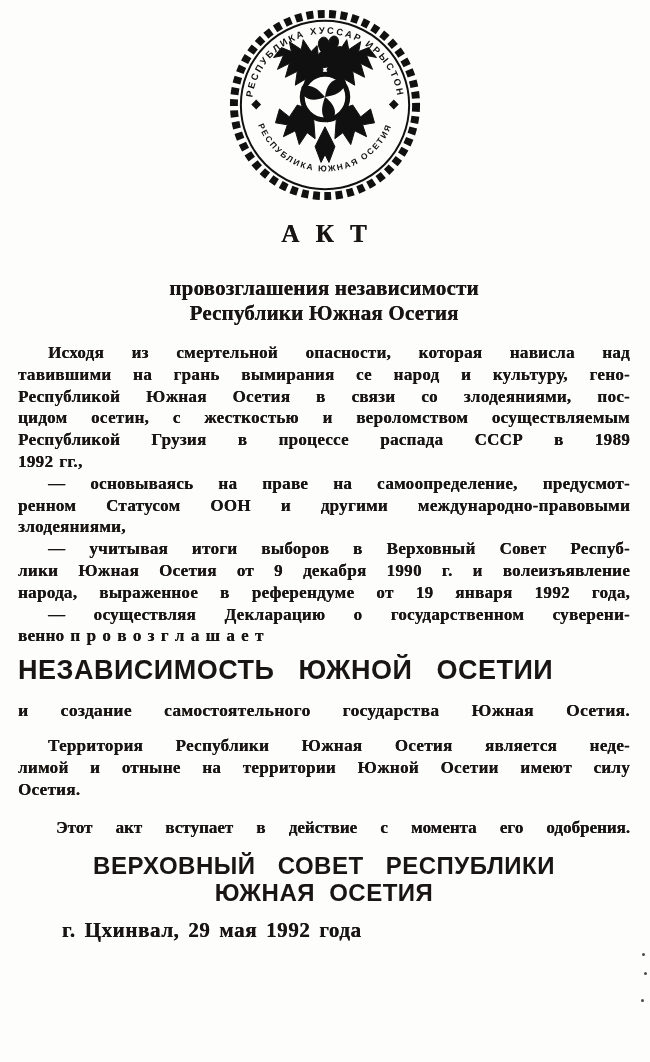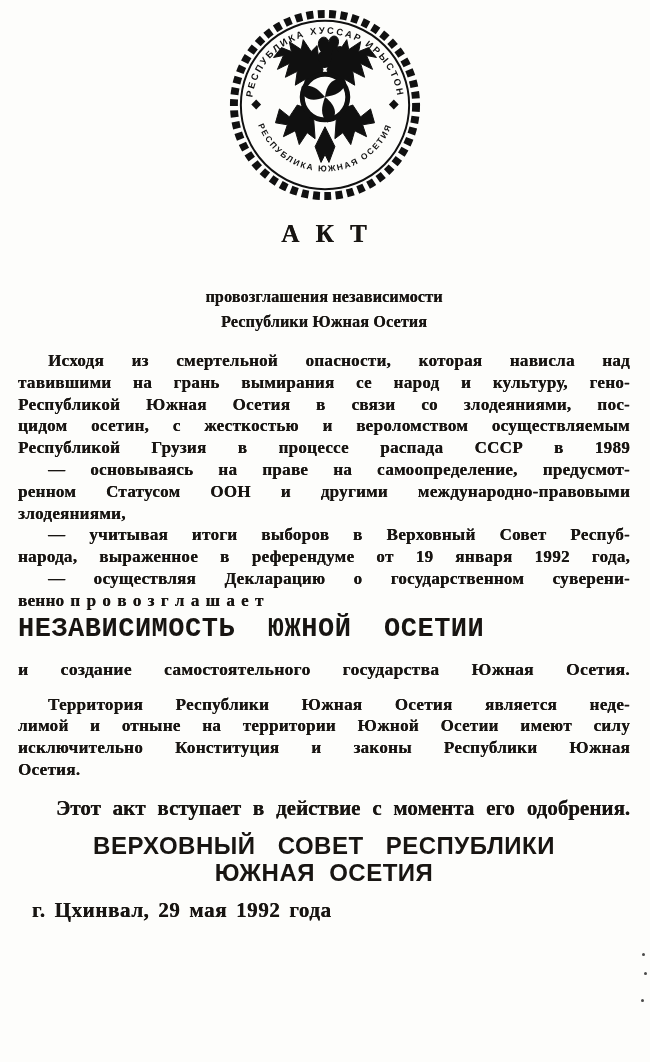--- a/index.html
+++ b/index.html
@@ -26,75 +26,75 @@
     margin-top: 16px;
     text-align: center;
     font-size: 25px;
     line-height: 28px;
     letter-spacing: 5px;
     padding-left: 5px;
     text-shadow: 0.3px 0 0 currentColor;
   }
 
   
-  .subtitle { margin-top: 36px; text-align: center; font-size: 16px; line-height: 25px; letter-spacing: 0.2px; text-shadow: 0.3px 0 0 currentColor; }
+  .subtitle { margin-top: 28px; text-align: center; font-size: 21px; line-height: 25px; letter-spacing: 0.2px; text-shadow: 0.3px 0 0 currentColor; }
   .subtitle .ln-c { display: block; }
 
   
   .bodytext { margin-top: 16px; }
   .ln {
     display: block;
     font-size: 17px;
     line-height: 21.8px;
     letter-spacing: 0.3px;
     word-spacing: 1.5px;
     text-shadow: 0.25px 0 0 currentColor;
   }
   .j  { text-align: justify; text-align-last: justify; }
   .l  { text-align: left; }
   .ind { text-indent: 30px; }
 
   
   .heading {
-    margin-top: 2px;
-    font-family: Liberation Mono, monospace;
+    margin-top: 8px;
+    font-family: Liberation Sans, sans-serif;
     font-size: 27px;
     line-height: 30px;
     letter-spacing: 0.5px;
     word-spacing: 16px;
   }
   .heading-sub {
     margin-top: 14px;
     font-size: 17.5px;
     line-height: 22px;
     letter-spacing: 0.3px;
     text-align: justify;
     text-align-last: justify;
     text-shadow: 0.25px 0 0 currentColor;
   }
 
   .p5 { margin-top: 14px; }
-  .p6 { margin-top: 16px; font-size: 21px; line-height: 22px; text-indent: 38px;
+  .p6 { margin-top: 16px; font-size: 17px; line-height: 22px; text-indent: 38px;
         text-align: justify; text-align-last: justify; text-shadow: 0.25px 0 0 currentColor; }
 
   
   .closing {
     margin-top: 13px;
     text-align: center;
     font-family: "Liberation Sans", sans-serif;
     font-size: 24px;
     line-height: 27px;
     letter-spacing: 0.5px;
   }
   .closing .cl1 { display: block; word-spacing: 15px; }
   .closing .cl2 { display: block; word-spacing: 7px; }
 
   .date {
     margin-top: 12px;
-    margin-left: 14px;
+    margin-left: 44px;
     font-size: 21px;
     letter-spacing: 0.6px;
     word-spacing: 3px;
     text-shadow: 0.3px 0 0 currentColor;
   }
 
   
   .speck { position: absolute; width: 3px; height: 3px; background: #4a4a4a; border-radius: 50%; }
 </style>
 </head>
@@ -150,45 +150,46 @@
     </div>
 
     <div class="bodytext">
 
       <p>
         <span class="ln j ind">Исходя из смертельной опасности, которая нависла над</span>
         <span class="ln j">тавившими на грань вымирания се народ и культуру, гено-</span>
         <span class="ln j">Республикой Южная Осетия в связи со злодеяниями, пос-</span>
         <span class="ln j">цидом осетин, с жесткостью и вероломством осуществляемым</span>
         <span class="ln j">Республикой Грузия в процессе распада СССР в 1989</span>
+        <span class="ln l">1992 гг.,</span>
       </p>
 
       <p>
         <span class="ln j ind">— основываясь на праве на самоопределение, предусмот-</span>
         <span class="ln j">ренном Статусом ООН и другими международно-правовыми</span>
         <span class="ln l">злодеяниями,</span>
       </p>
 
       <p>
         <span class="ln j ind">— учитывая итоги выборов в Верховный Совет Респуб-</span>
+        <span class="ln j">лики Южная Осетия от 9 декабря 1990 г. и волеизъявление</span>
         <span class="ln j">народа, выраженное в референдуме от 19 января 1992 года,</span>
       </p>
 
       <p>
         <span class="ln j ind">— осуществляя Декларацию о государственном суверени-</span>
         <span class="ln l">венно п р о в о з г л а ш а е т</span>
       </p>
 
       <div class="heading">НЕЗАВИСИМОСТЬ ЮЖНОЙ ОСЕТИИ</div>
       <div class="heading-sub">и создание самостоятельного государства Южная Осетия.</div>
 
       <p class="p5">
         <span class="ln j ind">Территория Республики Южная  Осетия является неде-</span>
         <span class="ln j">лимой и отныне на территории Южной Осетии имеют силу</span>
-        <span class="ln j">исключительно Конституция и законы Республики Южная</span>
         <span class="ln l">Осетия.</span>
       </p>
 
       <div class="p6">Этот акт вступает в действие с момента его одобрения.</div>
 
       <div class="closing">
         <span class="cl1">ВЕРХОВНЫЙ СОВЕТ РЕСПУБЛИКИ</span>
         <span class="cl2">ЮЖНАЯ ОСЕТИЯ</span>
       </div>
 

